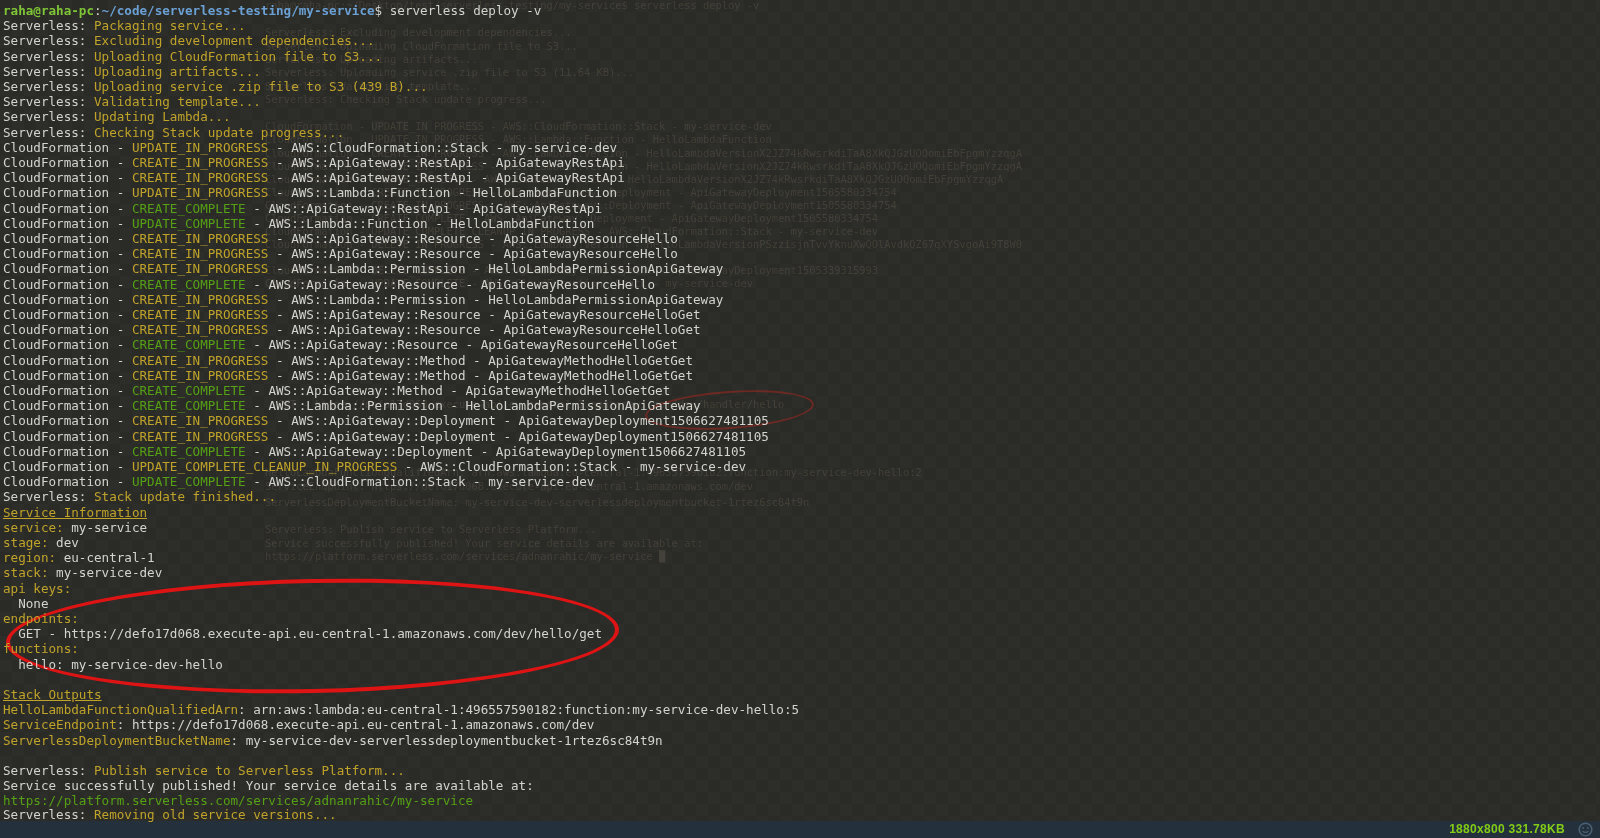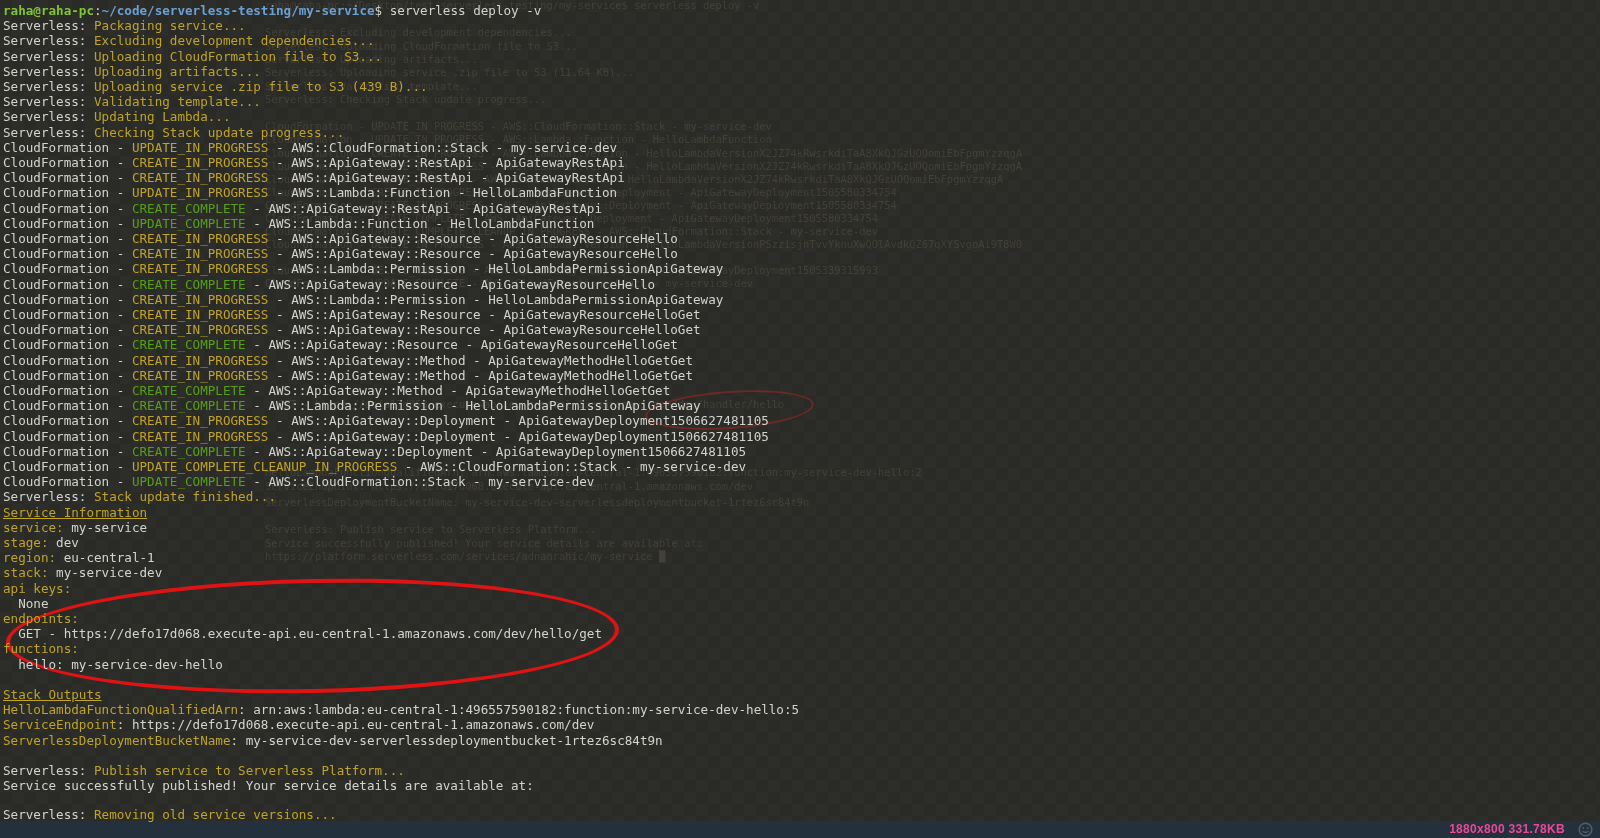--- a/index.html
+++ b/index.html
@@ -46,21 +46,21 @@
     transform:rotate(-4deg);z-index:2;pointer-events:none;
   }
   .statusbar{
     position:absolute;left:0;right:0;bottom:0;height:17px;z-index:5;
     background:rgba(35,50,64,0.88);
     display:flex;align-items:center;justify-content:flex-end;
     gap:13px;padding-right:7px;
   }
   .statusbar .dims{
     font:bold 12px/17px "Liberation Sans",sans-serif;
-    color:#ec4899;letter-spacing:0.3px;margin-left:30px;
+    color:#84cc16;letter-spacing:0.3px;margin-left:30px;
   }
   .statusbar svg{display:block;}
 </style>
 </head>
 <body>
 
 <div class="checker"></div>
 
 <div class="ghost-layer">
     <div class="ghost" style="left: 265px; top: -1px;">raha@raha-pc:~/Desktop/test/serverless-testing/my-service$ serverless deploy -v</div>
@@ -141,20 +141,21 @@
     <div class="tline" style="top: 641.4px;"><span class="y">functions:</span></div>
     <div class="tline" style="top: 656.6px;"><span class="w">  hello: my-service-dev-hello</span></div>
     <div class="tline" style="top: 671.8px;"></div>
     <div class="tline" style="top: 687px;"><span class="yu">Stack Outputs</span></div>
     <div class="tline" style="top: 702.2px;"><span class="y">HelloLambdaFunctionQualifiedArn</span><span class="w">: arn:aws:lambda:eu-central-1:496557590182:function:my-service-dev-hello:5</span></div>
     <div class="tline" style="top: 717.4px;"><span class="y">ServiceEndpoint</span><span class="w">: https://defo17d068.execute-api.eu-central-1.amazonaws.com/dev</span></div>
     <div class="tline" style="top: 732.6px;"><span class="y">ServerlessDeploymentBucketName</span><span class="w">: my-service-dev-serverlessdeploymentbucket-1rtez6sc84t9n</span></div>
     <div class="tline" style="top: 747.8px;"></div>
     <div class="tline" style="top: 763px;"><span class="w">Serverless: </span><span class="y">Publish service to Serverless Platform...</span></div>
     <div class="tline" style="top: 778.2px;"><span class="w">Service successfully published! Your service details are available at:</span></div>
+    <div class="tline" style="top: 793.4px;"><span class="g">https://platform.serverless.com/services/adnanrahic/my-service</span></div>
     <div class="tline" style="top: 807px;"><span class="w">Serverless: </span><span class="y">Removing old service versions...</span></div>
   </div>
 
 <div class="statusbar">
   <span class="dims">1880x800 331.78KB</span>
   <span>
     <svg width="15" height="15" viewBox="0 0 15 15">
       <circle cx="7.5" cy="7.5" r="6.3" fill="none" stroke="#4a5f72" stroke-width="1.6"></circle>
       <circle cx="5.2" cy="6" r="0.9" fill="#4a5f72"></circle>
       <circle cx="9.8" cy="6" r="0.9" fill="#4a5f72"></circle>

